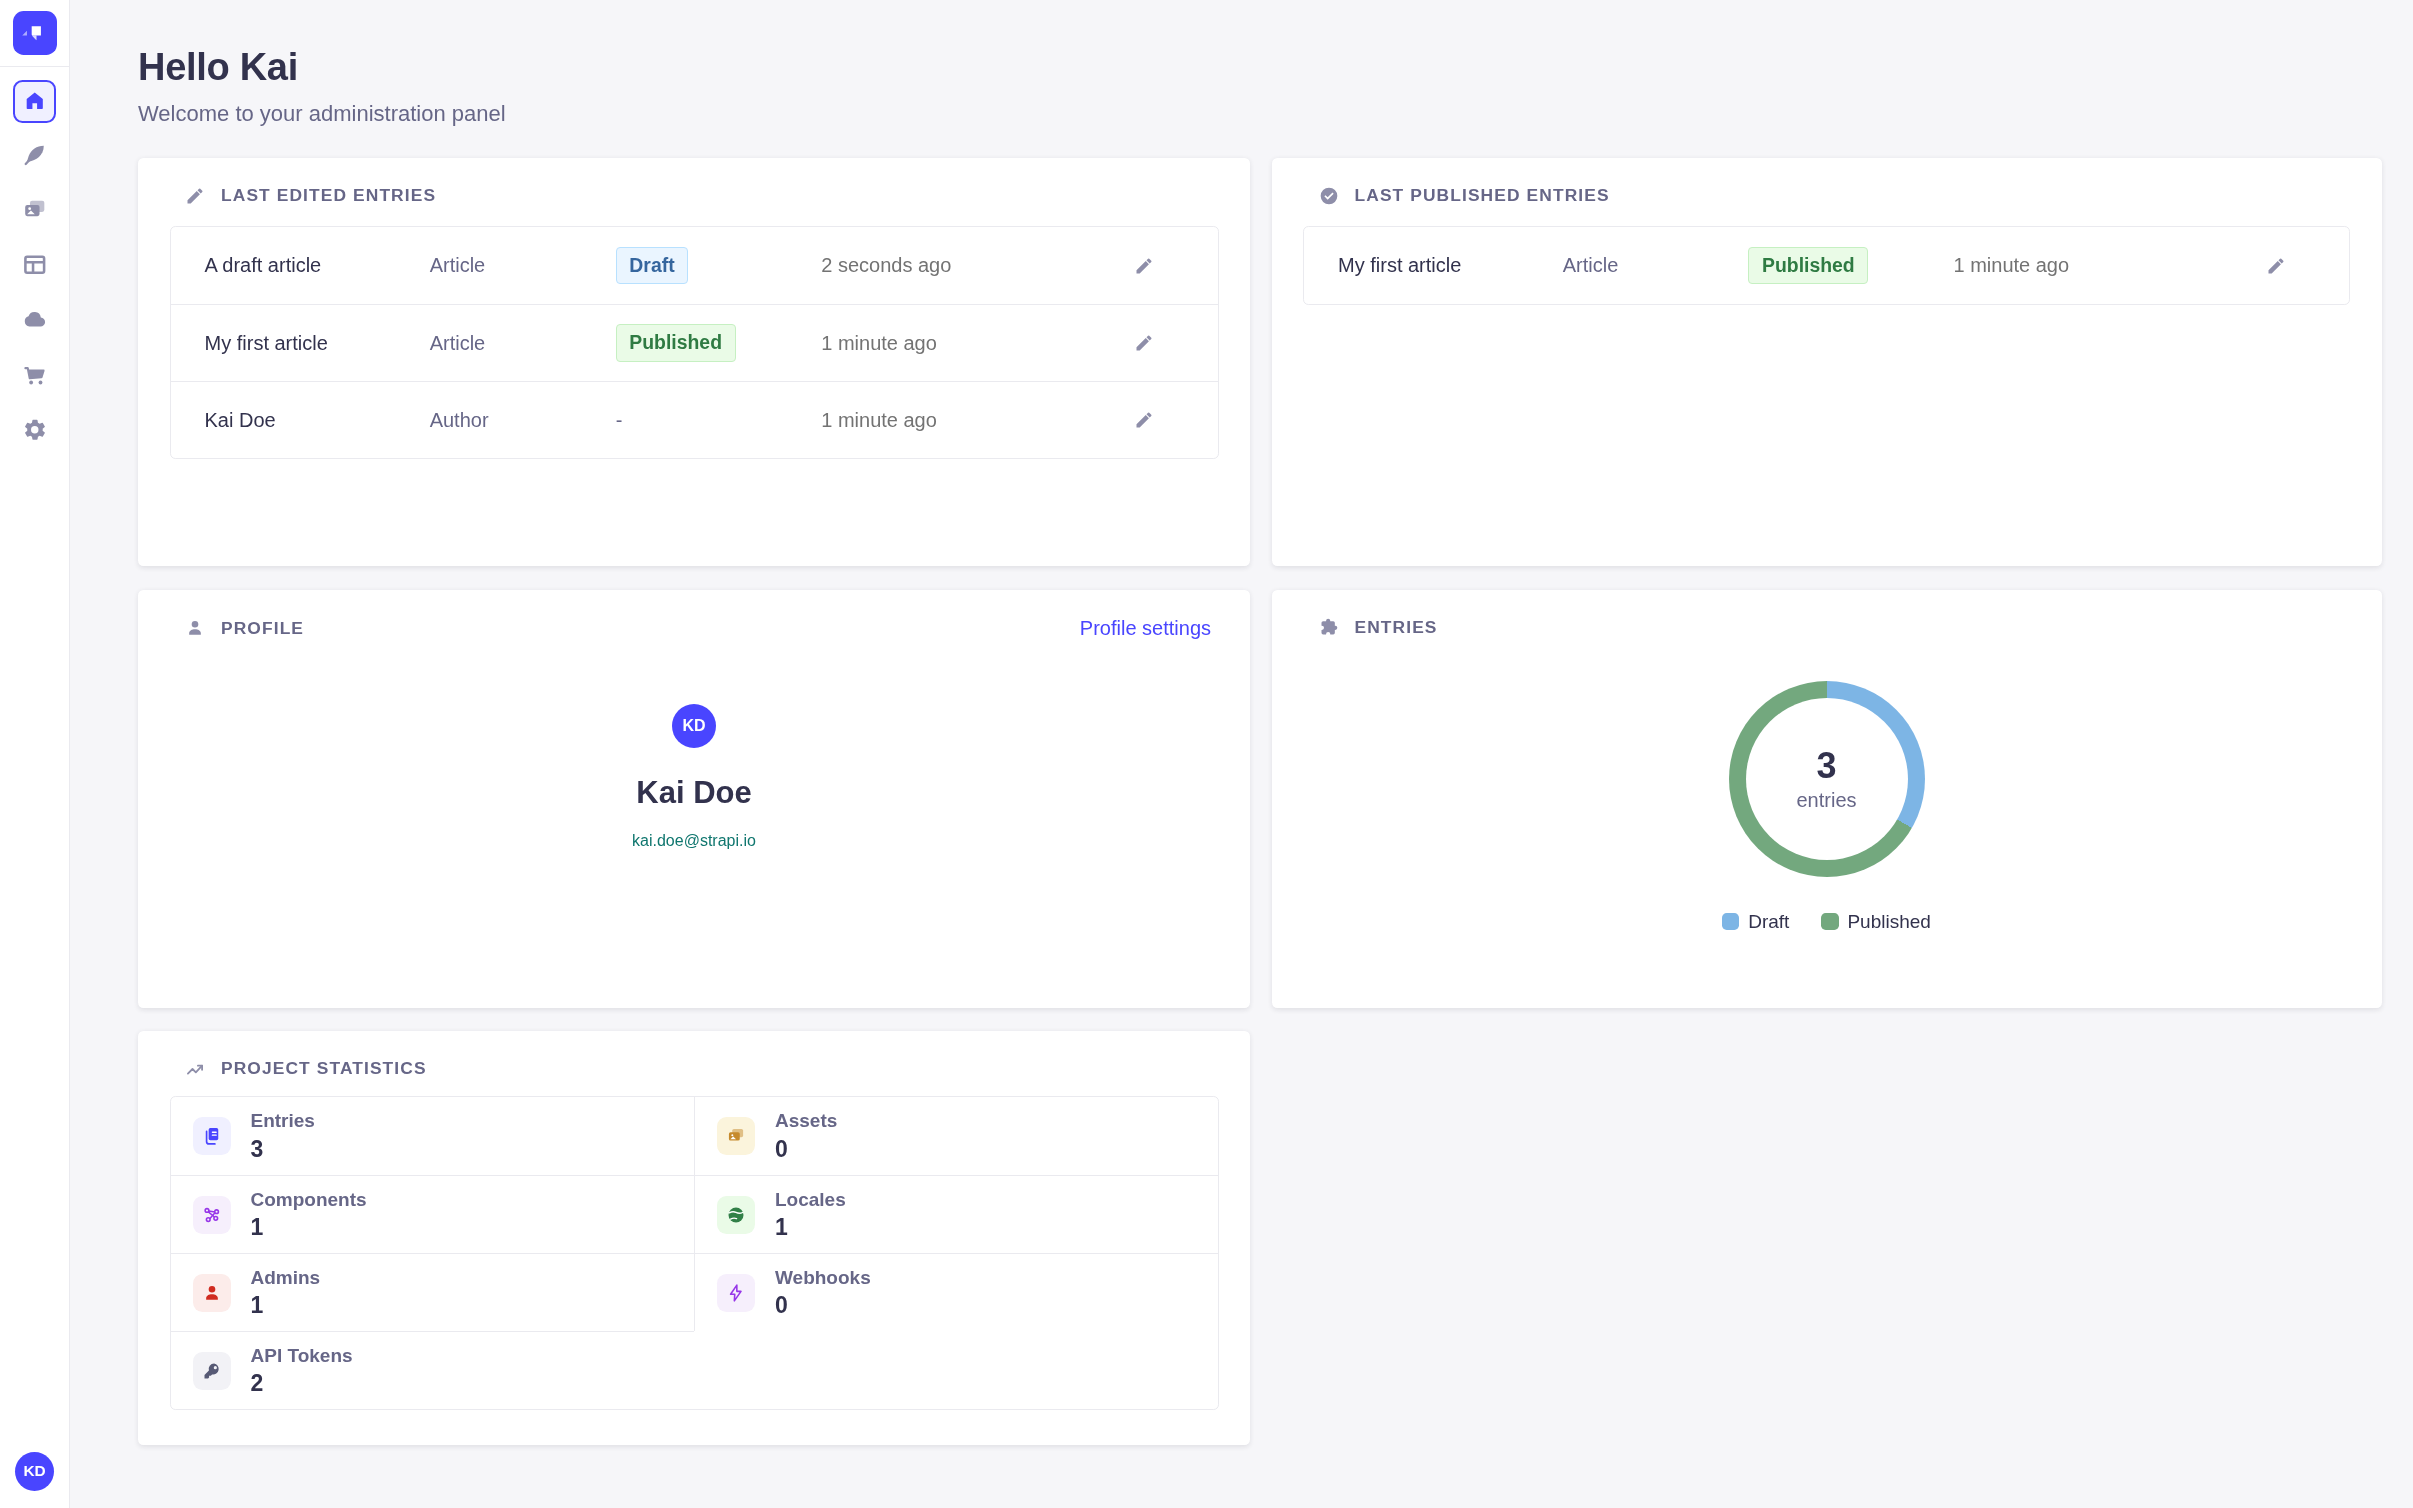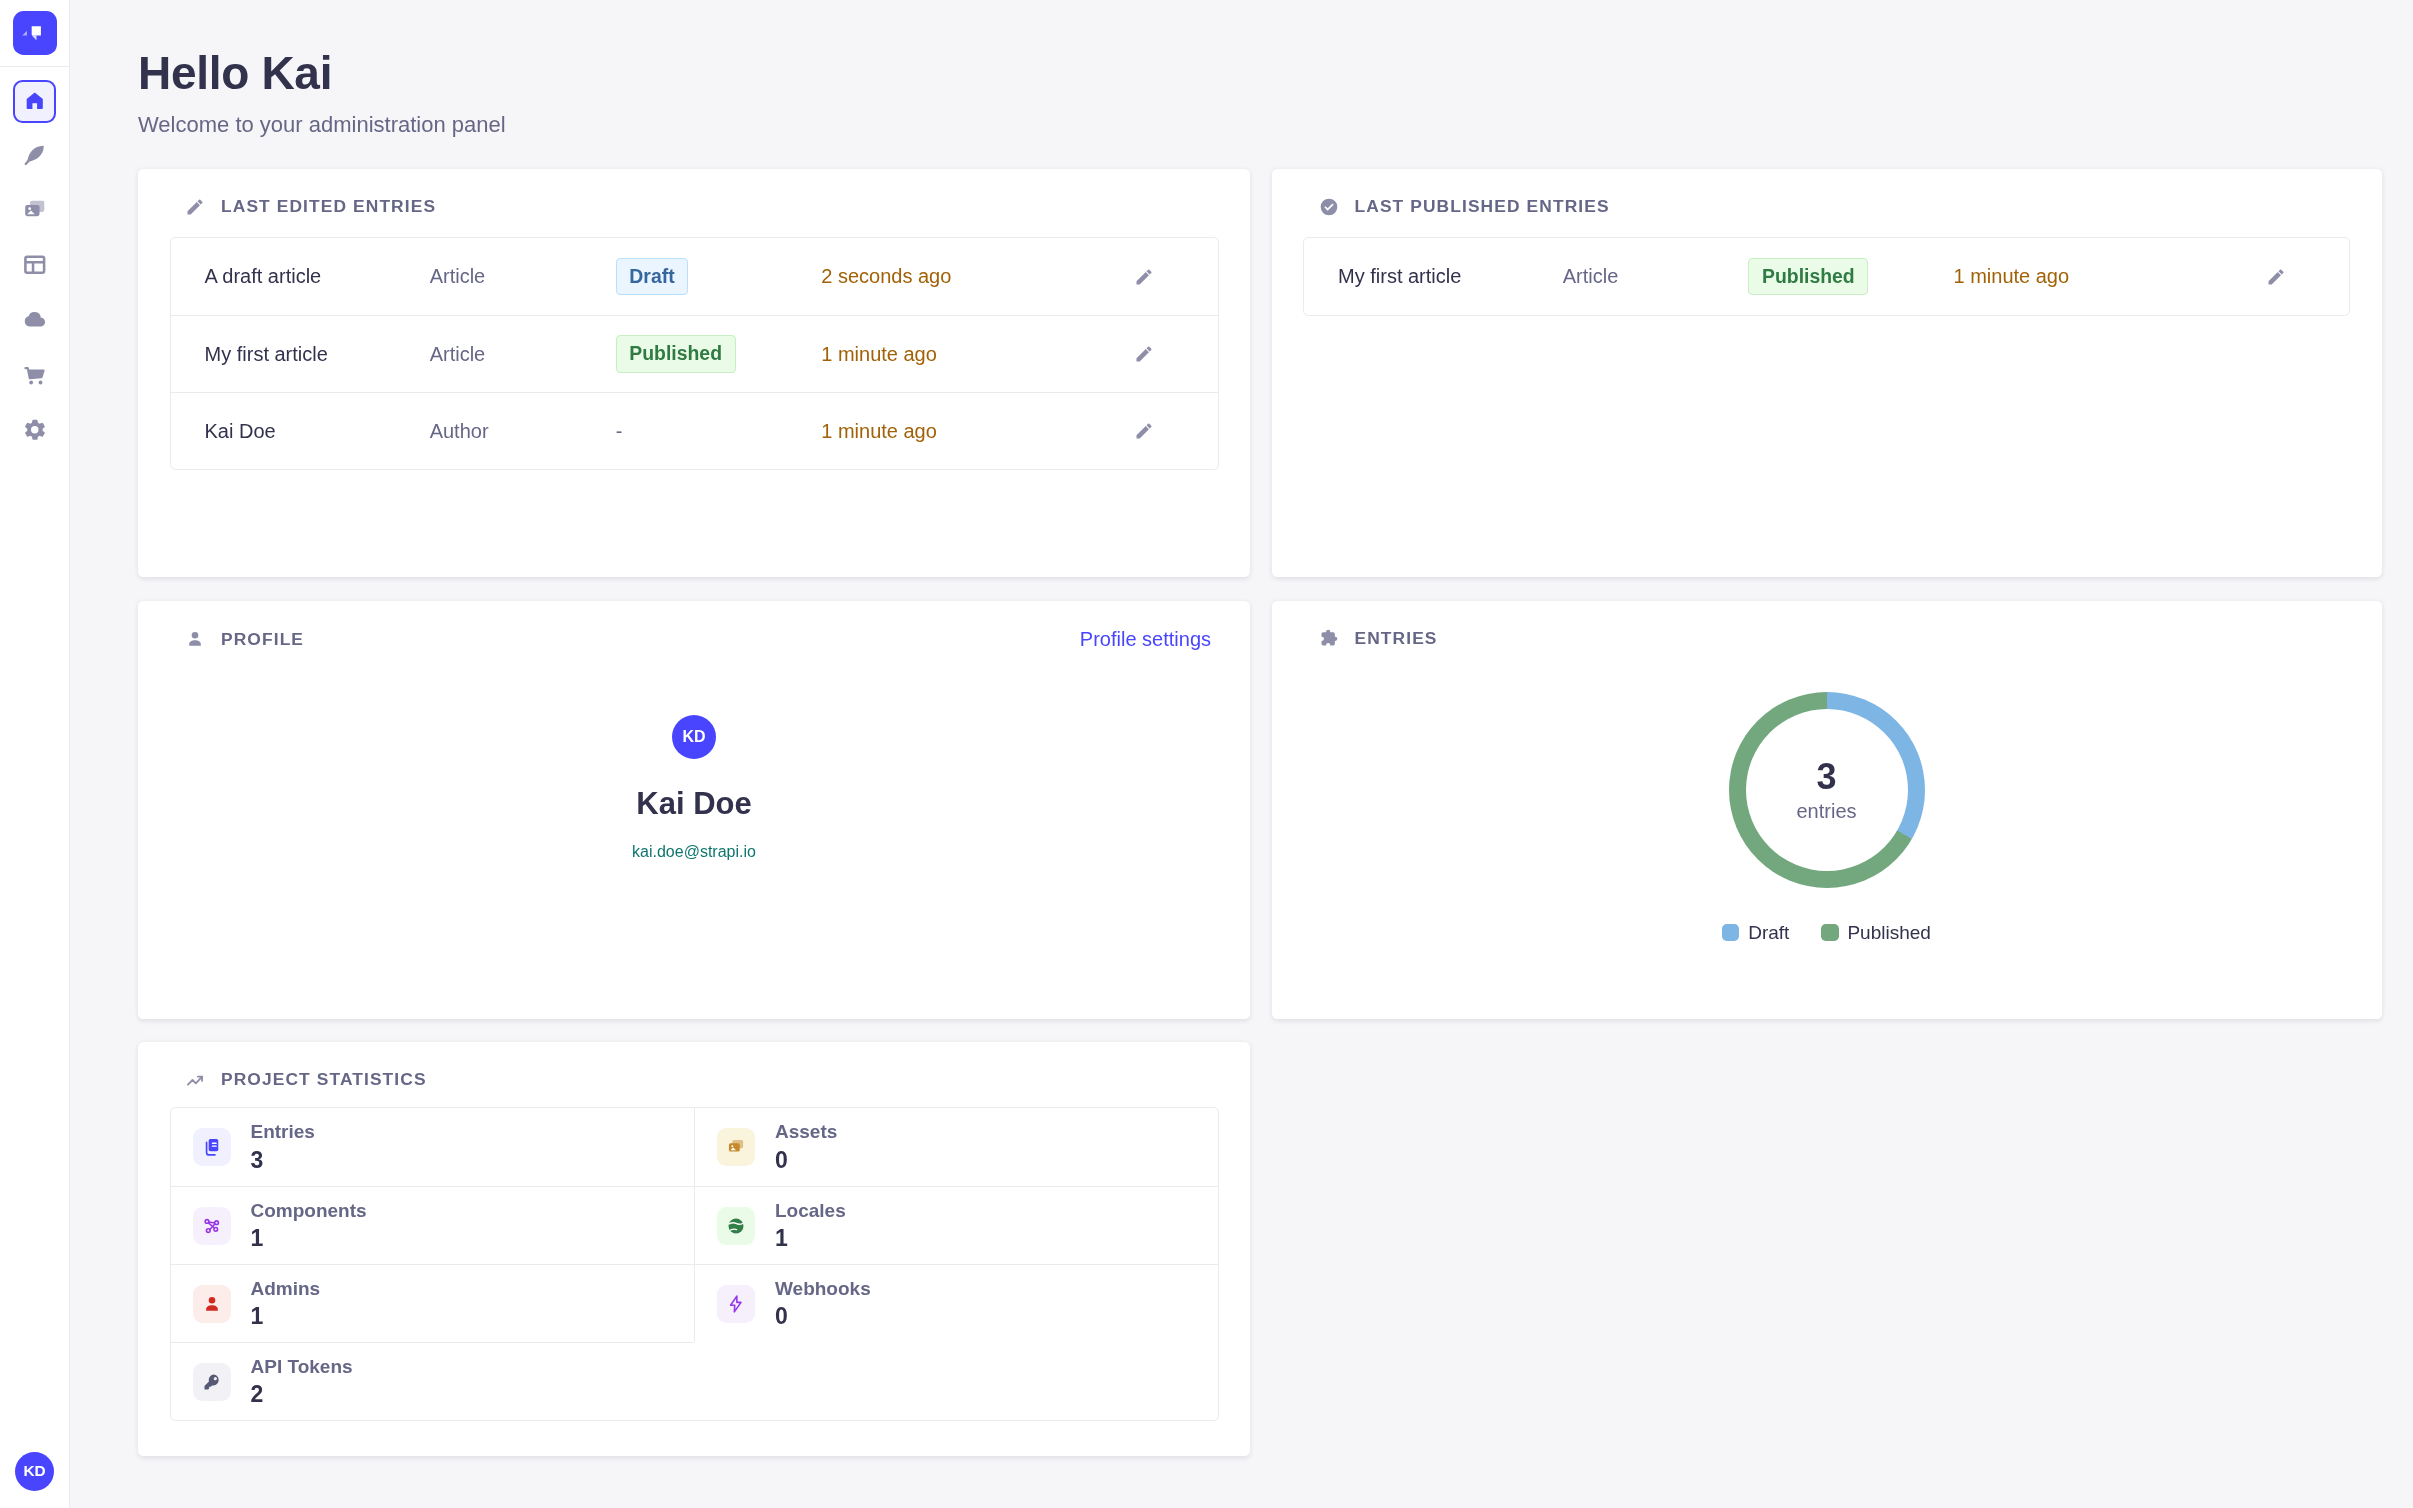--- a/index.html
+++ b/index.html
@@ -40,21 +40,21 @@
   .sidebar-avatar {
     margin-top: auto; margin-bottom: 17.4px;
     width: 39px; height: 39px; border-radius: 50%;
     background: #4945FF; color: #fff;
     font-size: 15.4px; font-weight: 700;
     display: flex; align-items: center; justify-content: center; cursor: pointer;
   }
 
   
   .main { flex: 1; padding: 46px 33px 0 68px; }
-  .page-title { font-size: 46px; font-weight: 700; color: #32324D; letter-spacing: -0.3px; }
+  .page-title { font-size: 38px; font-weight: 700; color: #32324D; letter-spacing: -0.3px; }
   .page-subtitle { font-size: 22px; color: #666687; margin-top: 12px; }
 
   .grid {
     margin-top: 31px;
     display: grid;
     grid-template-columns: 1112px 1110px;
     column-gap: 21.5px; row-gap: 23.5px;
   }
   .card {
     background: #fff; border-radius: 5.4px;
@@ -77,21 +77,21 @@
   .hdr-spacer { flex: 1; }
   .profile-link { font-size: 20px; color: #4945FF; text-decoration: none; cursor: pointer; }
 
   
   .entry-table { margin: 20px 31.5px 0; border: 0.7px solid #EAEAEF; border-radius: 5.4px; }
   .entry-row { display: flex; align-items: center; height: 77px; padding: 0 34px; font-size: 20px; }
   .entry-row + .entry-row { border-top: 0.7px solid #EAEAEF; }
   .col-name   { width: 23%; color: #32324D; font-weight: 500; }
   .col-type   { width: 19%; color: #666687; }
   .col-status { width: 21%; color: #666687; }
-  .col-time   { width: 29%; color: #a16207; }
+  .col-time   { width: 29%; color: #737373; }
   .col-edit   { width: 8%;  display: flex; justify-content: center; }
   .badge {
     display: inline-block; font-size: 19.4px; font-weight: 700;
     padding: 6px 12.7px; border-radius: 4px; line-height: 1.2;
   }
   .badge-draft     { background: #EAF5FF; border: 0.7px solid #B8E1FF; color: #35669E; }
   .badge-published { background: #EAFBE7; border: 0.7px solid #C6F0C2; color: #2F7B43; }
   .edit-btn { background: none; border: none; color: #8E8EA9; cursor: pointer; display: flex; padding: 4px; }
 
   

